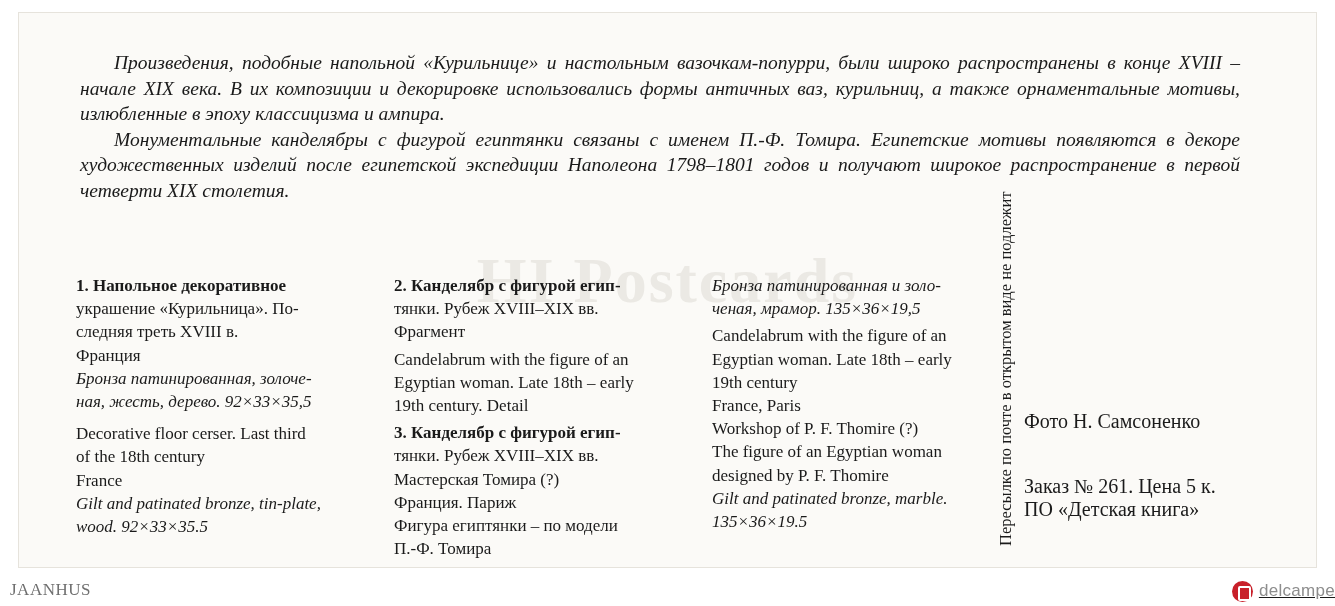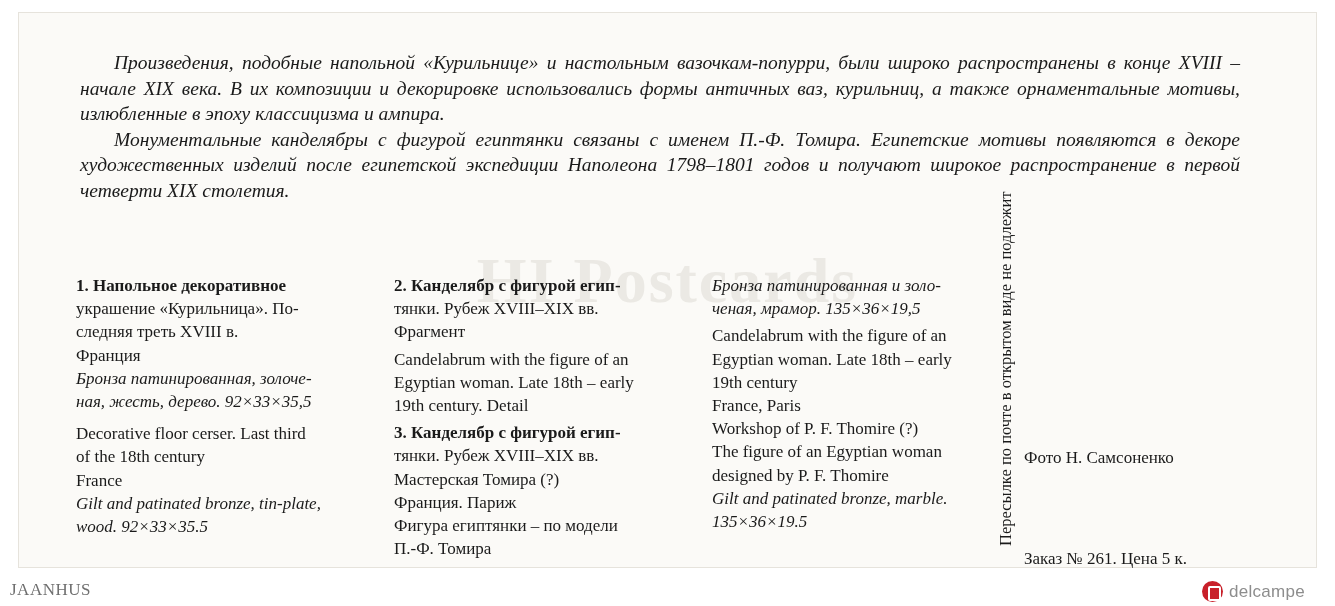--- a/index.html
+++ b/index.html
@@ -107,42 +107,42 @@
   }
 
   
   #imprint {
     position: absolute;
     left: 1006px;
     top: 398px;
     width: 285px;
     z-index: 3;
   }
-  #imprint .ln { font-size: 17px; line-height: 23px; margin-top: 36px; }
+  #imprint .ln { font-size: 20px; line-height: 23px; }
   #imprint .spacer { height: 42px; }
 
   
   #footer-left {
     position: absolute;
     left: 10px;
     bottom: 6px;
     font-family: "Liberation Serif", serif;
     font-size: 17px;
     letter-spacing: 0.5px;
     color: #6f6f6f;
     z-index: 4;
   }
   #footer-right {
     position: absolute;
-    right: 30px;
+    right: 0;
     bottom: 4px;
     display: flex;
-    align-items: center;
     gap: 6px;
     z-index: 4;
+    text-decoration: underline;
   }
   #delcampe-mark {
     width: 21px; height: 21px;
     border-radius: 50%;
     background: #c8202a;
     position: relative;
   }
   #delcampe-mark::after {
     content: "";
     position: absolute;

